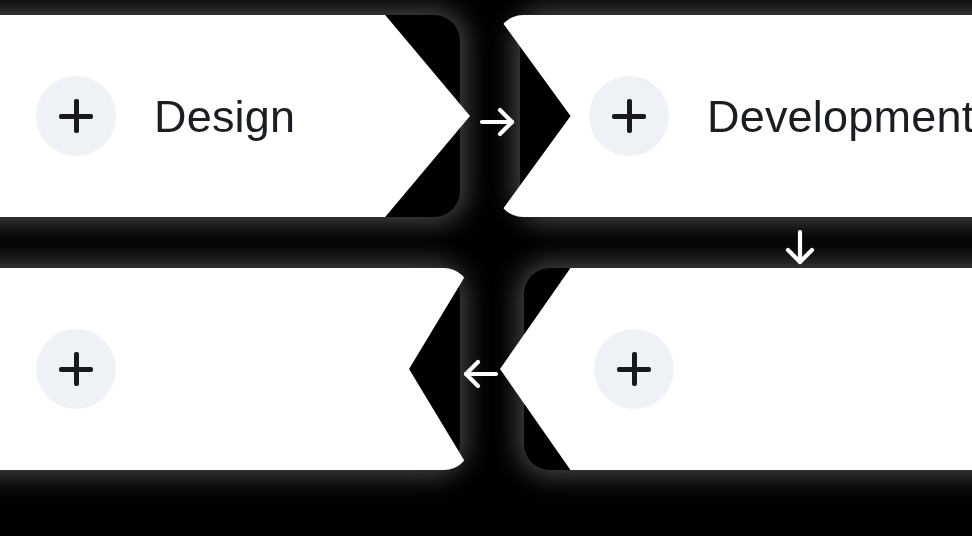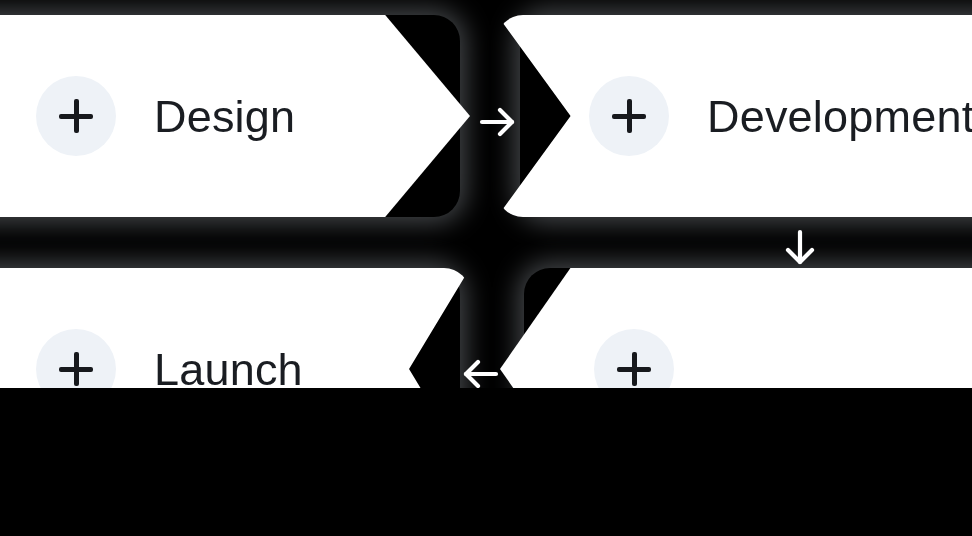--- a/index.html
+++ b/index.html
@@ -10,21 +10,21 @@
   body {
     width: 972px;
     height: 536px;
     background: #000000;
     font-family: "Liberation Sans", sans-serif;
     overflow: hidden;
   }
   #canvas {
     position: relative;
     width: 972px;
-    height: 388px;
+    height: 536px;
     background: #000000;
     overflow: hidden;
   }
 
   
   .card {
     position: absolute;
     background: #ffffff;
     display: flex;
     align-items: center;
@@ -202,21 +202,20 @@
       <span class="bar-v"></span>
     </div>
     <div class="card-label">Development</div>
   </div>
 
   <div class="card card-launch">
     <div class="plus-badge">
       <span class="bar-h"></span>
       <span class="bar-v"></span>
     </div>
-    <div class="card-label">Launch</div>
   </div>
 
   <div class="card card-qa">
     <div class="plus-badge">
       <span class="bar-h"></span>
       <span class="bar-v"></span>
     </div>
   </div>
 
   <div class="connector conn-right">

